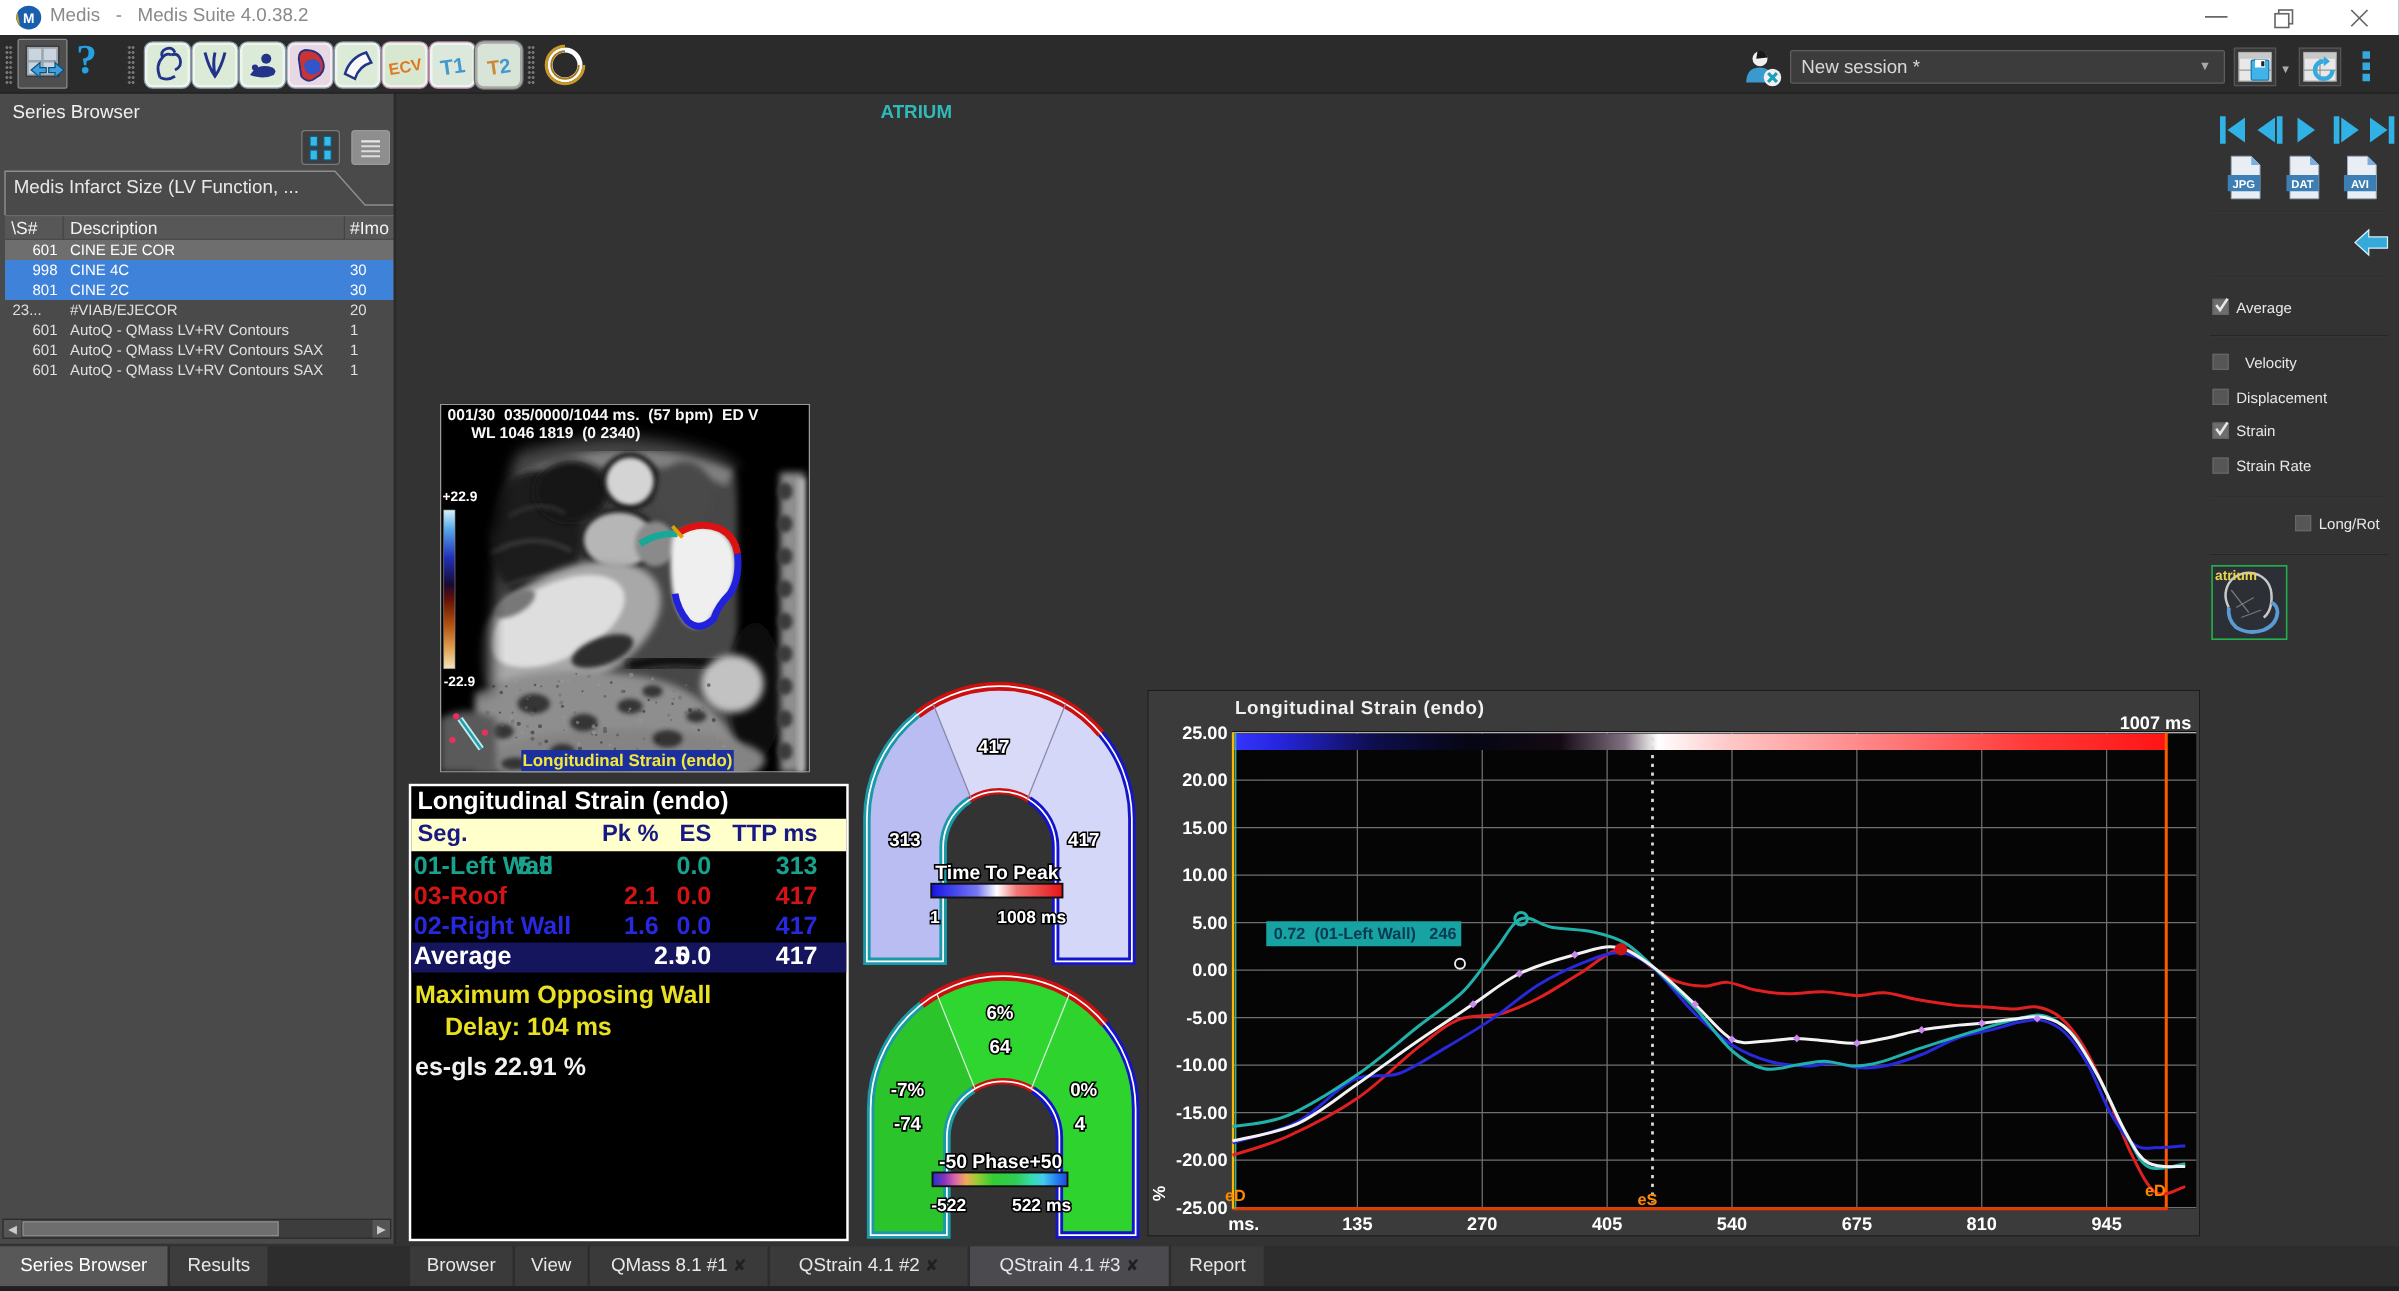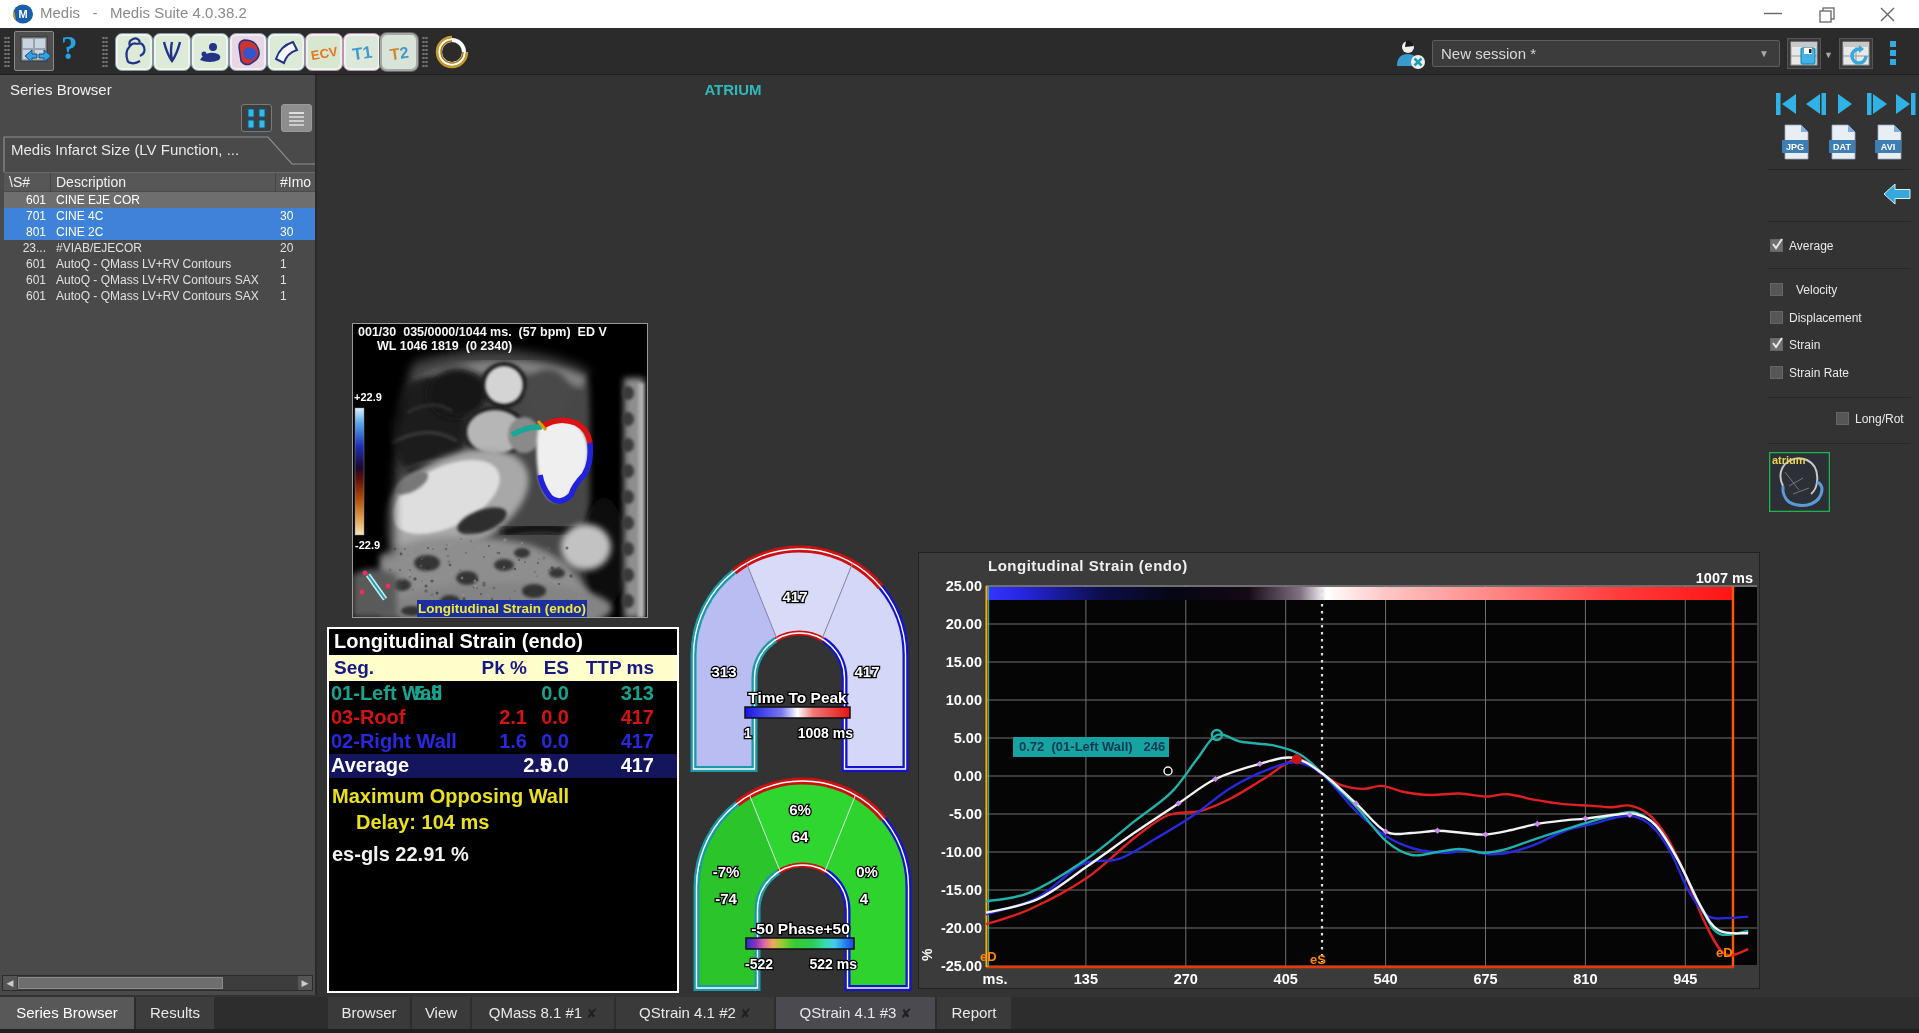--- a/index.html
+++ b/index.html
@@ -86,31 +86,31 @@
     <div class="abs" style="left:46px;top:0;width:1px;height:19px;background:#454545;"></div>
     <div class="abs" style="left:271px;top:0;width:1px;height:19px;background:#454545;"></div>
   </div>
   <div class="abs" id="rows" style="left:4px;top:117px;width:311px;">
       <div style="position:relative;height:16px;background:#6e6e6e;color:#fff;font-size:12px;">
         <span style="position:absolute;left:6px;width:36px;text-align:right;top:1px;">601</span>
         <span style="position:absolute;left:52px;top:1px;">CINE EJE COR</span>
         <span style="position:absolute;left:276px;top:1px;margin-top:18px;">325</span>
       </div>
       <div style="position:relative;height:16px;background:#3f82d9;color:#fff;font-size:12px;">
-        <span style="position:absolute;left:6px;width:36px;text-align:right;top:1px;">701</span>
+        <span style="position:absolute;left:6px;width:36px;text-align:right;top:1px;">998</span>
         <span style="position:absolute;left:52px;top:1px;">CINE 4C</span>
         <span style="position:absolute;left:276px;top:1px;">30</span>
       </div>
       <div style="position:relative;height:16px;background:#3f82d9;color:#fff;font-size:12px;">
         <span style="position:absolute;left:6px;width:36px;text-align:right;top:1px;">801</span>
         <span style="position:absolute;left:52px;top:1px;">CINE 2C</span>
         <span style="position:absolute;left:276px;top:1px;">30</span>
       </div>
       <div style="position:relative;height:16px;background:transparent;color:#e0e0e0;font-size:12px;">
-        <span style="position:absolute;left:6px;width:36px;text-align:right;top:1px;">23...</span>
+        <span style="position:absolute;left:6px;width:36px;text-align:left;top:1px;">23...</span>
         <span style="position:absolute;left:52px;top:1px;">#VIAB/EJECOR</span>
         <span style="position:absolute;left:276px;top:1px;">20</span>
       </div>
       <div style="position:relative;height:16px;background:transparent;color:#e0e0e0;font-size:12px;">
         <span style="position:absolute;left:6px;width:36px;text-align:right;top:1px;">601</span>
         <span style="position:absolute;left:52px;top:1px;">AutoQ - QMass LV+RV Contours</span>
         <span style="position:absolute;left:276px;top:1px;">1</span>
       </div>
       <div style="position:relative;height:16px;background:transparent;color:#e0e0e0;font-size:12px;">
         <span style="position:absolute;left:6px;width:36px;text-align:right;top:1px;">601</span>

